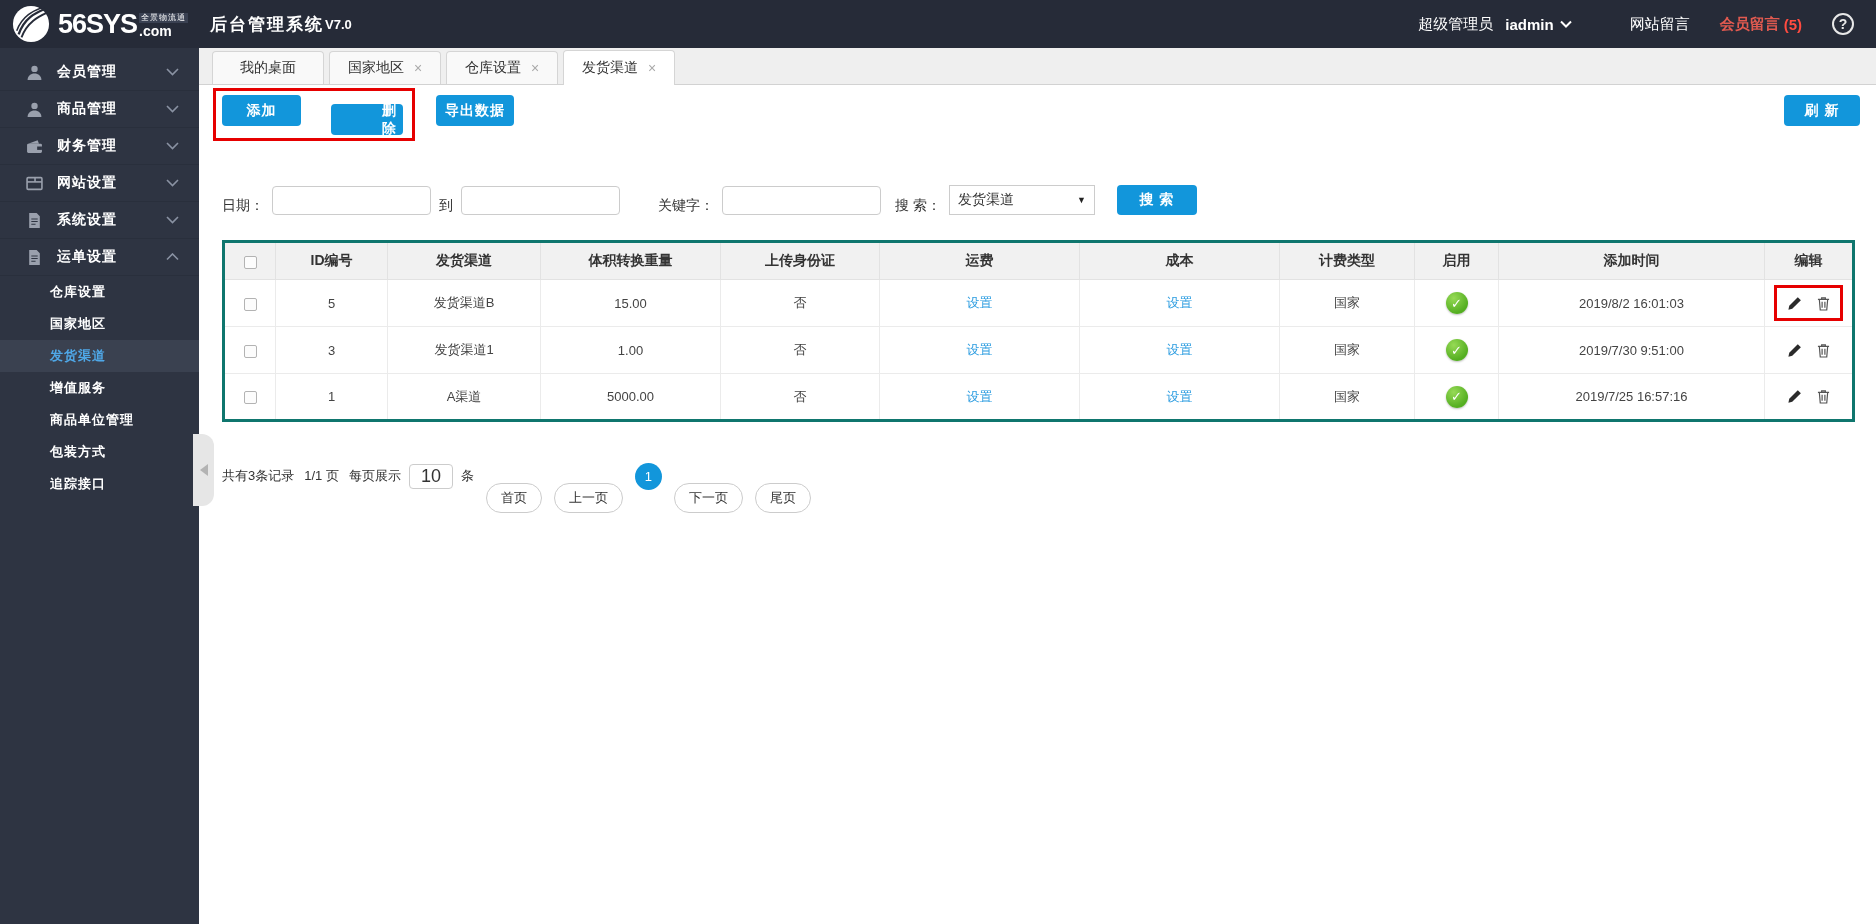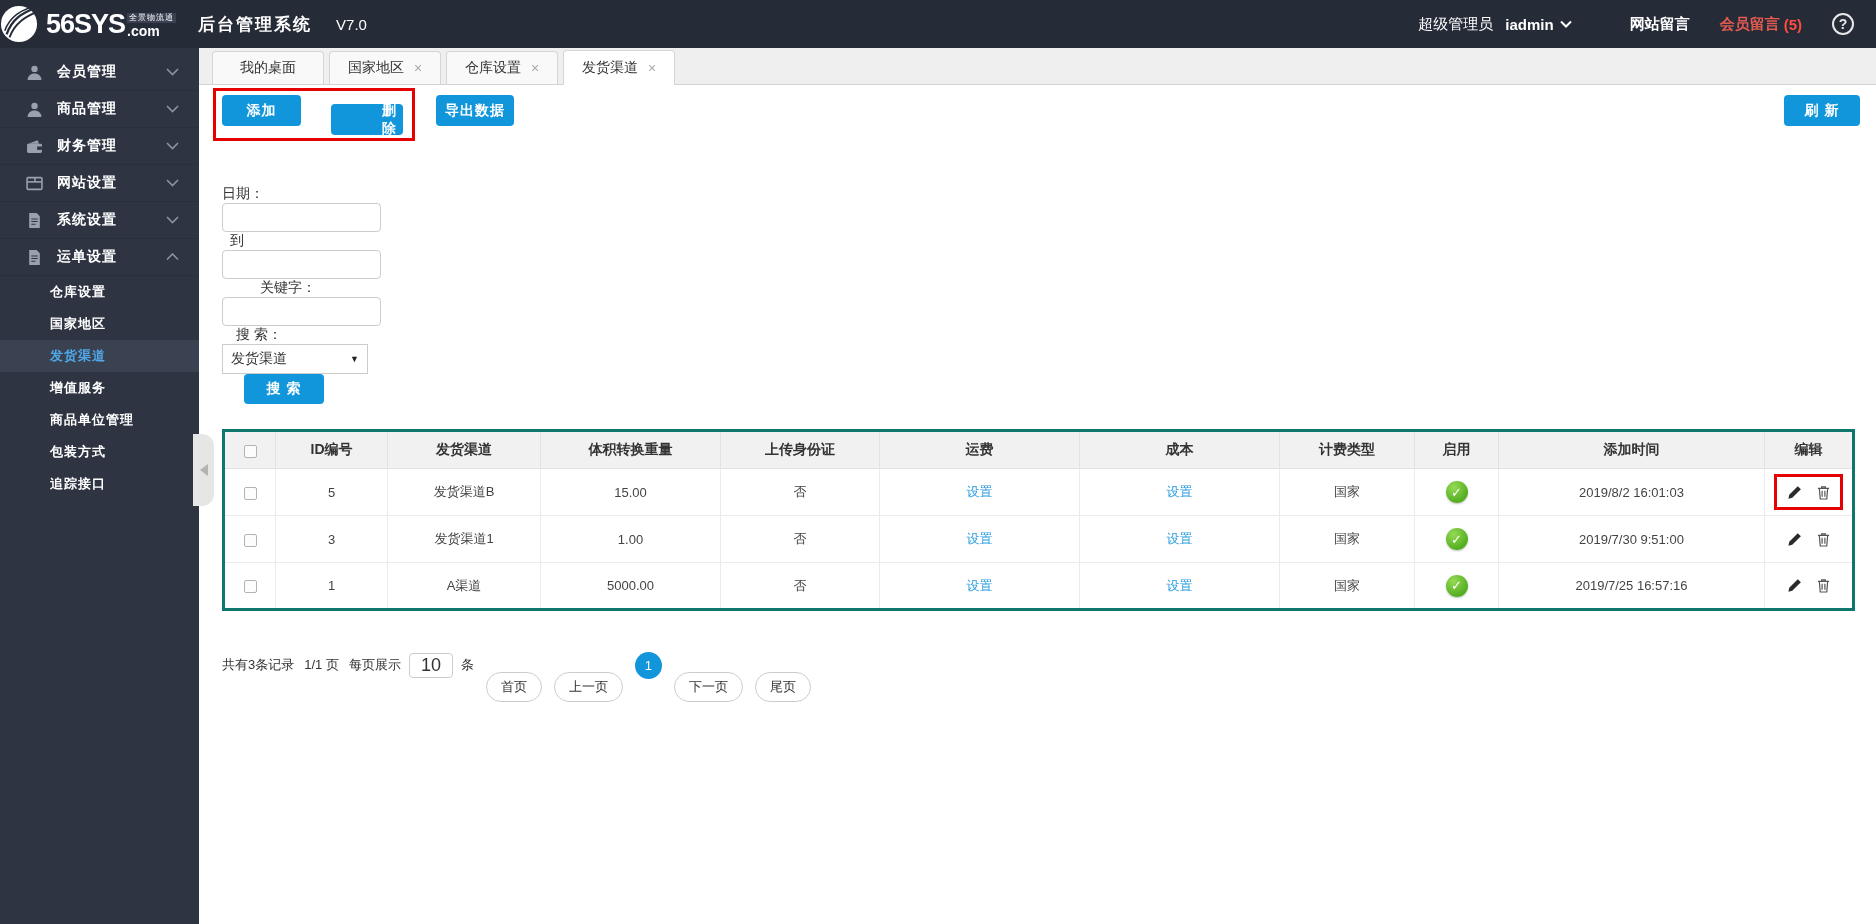--- a/index.html
+++ b/index.html
@@ -2,29 +2,29 @@
 <html><head>
 <meta charset="utf-8">
 <style>
   * { margin:0; padding:0; box-sizing:border-box; }
   html,body { background:#fff; }
   body { font-family:"Liberation Sans","DejaVu Sans",sans-serif; }
   #app { position:relative; width:1876px; height:924px; background:#fff; overflow:hidden; }
 
   
   .topbar { position:absolute; top:0; left:0; width:100%; height:48px; background:#262b38; display:flex; align-items:center; color:#fff; z-index:10; }
-  .logo-wrap { display:flex; align-items:center; }
+  .logo-wrap { display:flex; align-items:center; padding-left:12px; }
   .logo-circle { width:38px; height:38px; margin-right:8px; }
   .logo-text { display:flex; align-items:flex-end; }
   .logo-main { font-size:27px; font-weight:bold; letter-spacing:-1px; line-height:1; }
   .logo-sub { display:flex; flex-direction:column; align-items:flex-start; margin-left:2px; line-height:1; }
   .logo-tagline { font-size:8px; letter-spacing:1px; background:#3a4152; padding:1px 2px; margin-bottom:1px; }
   .logo-tld { font-size:14px; font-weight:bold; }
   .app-title { font-size:17px; font-weight:bold; margin-left:22px; letter-spacing:2px; }
-  .app-version { font-size:15px; font-weight:normal; margin-left:24px; }
+  .app-version { font-size:13px; font-weight:bold; margin-left:1px; }
   .topbar-right { margin-left:auto; display:flex; align-items:center; padding-right:22px; font-size:15px; }
   .topbar-item { margin-left:30px; cursor:pointer; display:flex; align-items:center; }
   .user-role { margin-left:0; }
   .user-name { margin-left:12px; font-weight:bold; }
   .chev-down-sm { margin-left:6px; }
   .msg-red { color:#e25a50; }
   .msg-count { color:#ff4b40; margin-left:4px; }
   .help-circle { width:22px; height:22px; border:2px solid #e8e8e8; border-radius:50%; display:flex; align-items:center; justify-content:center; font-size:14px; font-weight:bold; color:#e8e8e8; }
 
   
@@ -51,21 +51,21 @@
   .toolbar { position:relative; margin:10px 16px 0 23px; height:31px; }
   .btn { display:inline-flex; align-items:center; justify-content:center; background:#1296db; color:#fff; border:none; border-radius:4px; font-size:14px; font-weight:bold; height:31px; cursor:pointer; letter-spacing:1px; font-family:inherit; }
   .btn-add { width:79px; }
   .btn-del { width:72px; margin-left:26px;padding-left:44px; }
   .btn-export { width:78px; margin-left:28px; }
   .btn-refresh { position:absolute; right:0; top:0; width:76px; }
   .anno-group { position:relative; display:inline-block; }
   .anno-box { position:absolute; border:3px solid #e60000; pointer-events:none; z-index:9; }
   .anno-toolbar { left:-9px; top:-7px; right:-12px; bottom:-6px; }
 
-  .filters { margin:59px 16px 0 23px; display:flex; align-items:flex-start; font-size:14px; color:#333;flex-direction:column; }
+  .filters { margin:59px 16px 0 23px; display:flex; align-items:flex-end; font-size:14px; color:#333; }
   .flabel { margin-right:8px; }
   .ftext { width:159px; height:29px; border:1px solid #ccc; border-radius:4px; padding:0 8px; font-size:13px; font-family:inherit; color:#333; }
   .fto { margin:0 8px; }
   .fkw { margin-left:38px; }
   .fsearchlbl { margin-left:14px; }
   .fselect { width:146px; height:30px; border:1px solid #ccc; background:#fff; display:flex; align-items:center; font-size:14px; color:#333; padding:0 8px; cursor:pointer; }
   .fselect .arrow { margin-left:auto; font-size:9px; color:#222; }
   .btn-search { width:80px; height:30px; margin-left:22px; }
 
   .table-wrap { margin:25px 21px 0 23px; }
@@ -111,21 +111,21 @@
     <span class="app-version">V7.0</span>
 
     <div class="topbar-right">
       <span class="topbar-item user-role">超级管理员</span>
       <span class="topbar-item user-name">
         <span>iadmin</span>
         <svg class="chev-down-sm" width="12" height="8" viewBox="0 0 12 8">
           <polyline points="1,1.5 6,6.5 11,1.5" stroke="#ffffff" stroke-width="2" fill="none"></polyline>
         </svg>
       </span>
-      <span class="topbar-item" style="font-weight:bold;padding-left:28px;">网站留言</span>
+      <span class="topbar-item" style="font-weight:normal;padding-left:28px;">网站留言</span>
       <span class="topbar-item" style="font-weight:bold;">
         <span class="msg-red">会员留言</span>
         <span class="msg-count">(5)</span>
       </span>
       <span class="topbar-item">
         <span class="help-circle">?</span>
       </span>
     </div>
   </div>
 

